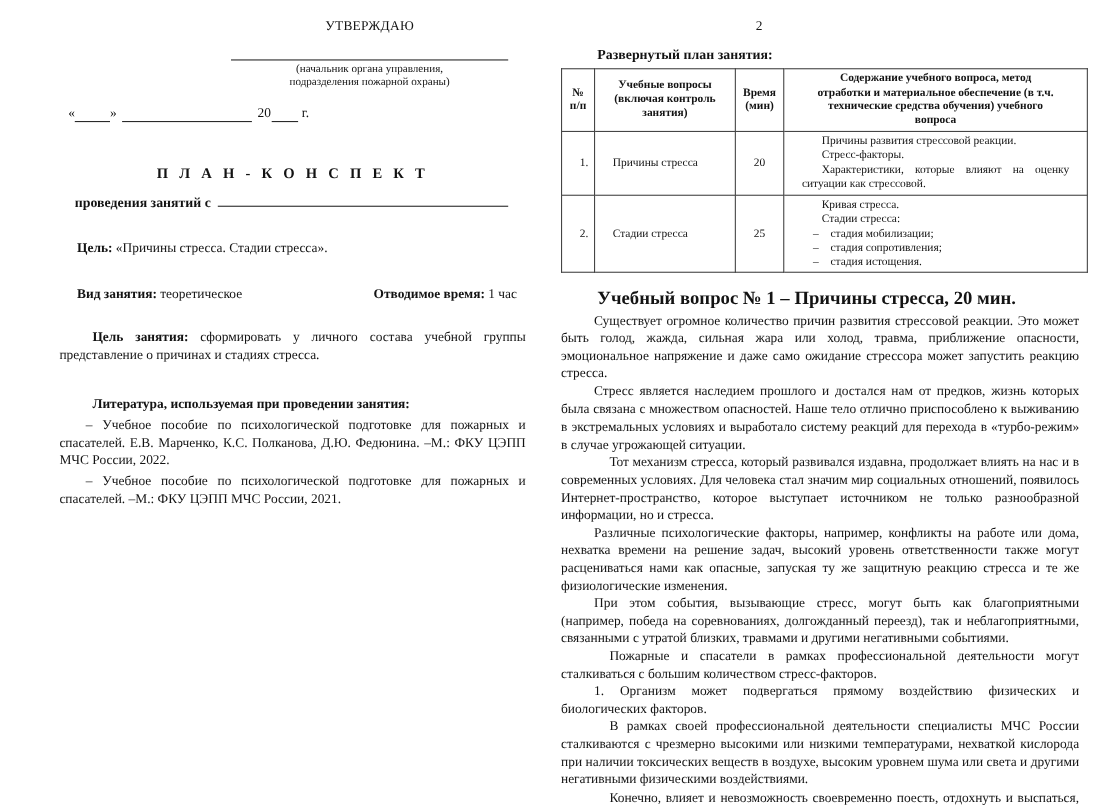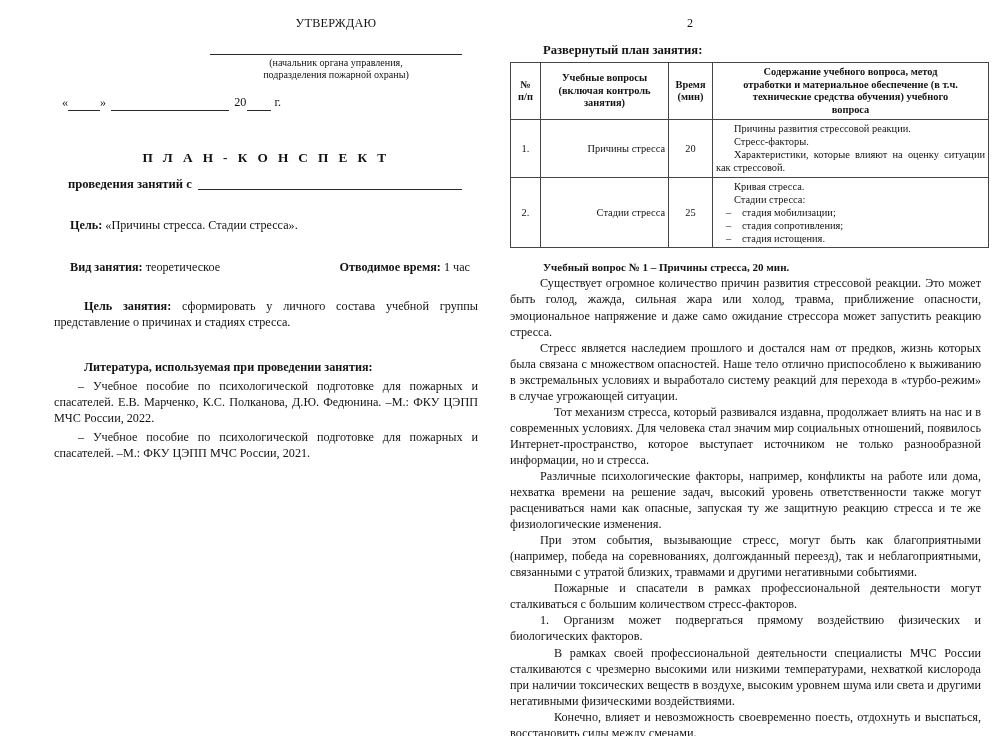--- a/index.html
+++ b/index.html
@@ -75,21 +75,21 @@
     font-weight: bold;
     font-size: 13.3px;
     letter-spacing: 3.4px;
     margin-top: 38px;
   }
   .doc-subtitle {
     font-weight: bold;
     font-size: 12.6px;
     margin-top: 9px;
     display: flex;
-    align-items: center;
+    align-items: flex-start;
     padding-left: 14px;
   }
   .subtitle-rule {
     flex: 1;
     border-bottom: 1.1px solid #2a2a2a;
     height: 12px;
     margin-left: 6px;
     margin-right: 16px;
   }
 
@@ -139,51 +139,51 @@
   }
 
   table.plan {
     border-collapse: collapse;
     width: 478px;
     margin-left: 5px;
     table-layout: fixed;
   }
   table.plan th, table.plan td {
     border: 1px solid #454545;
-    padding: 2px 3px;
+    padding: 2px 16px;
     vertical-align: middle;
     font-size: 10.4px;
   }
   table.plan th {
     text-align: center;
     font-weight: bold;
     line-height: 1.20;
     padding: 3px 2px;
   }
   col.c-num   { width: 30px; }
   col.c-q     { width: 128px; }
   col.c-time  { width: 44px; }
   col.c-cont  { width: 276px; }
 
   td.num   { text-align: center; font-size: 11px; }
-  td.qst   { text-align: right; font-size: 11px; }
+  td.qst   { text-align: left; font-size: 11px; }
   td.time  { text-align: center; font-size: 11px; }
   td.cont  { text-align: justify; font-size: 11px; line-height: 1.26; vertical-align: top; padding: 1px 4px 2px 4px; }
   td.cont .ln { text-indent: 18px; }
   td.cont .ln.just { text-align: justify; }
   td.cont .dash { text-indent: 0; padding-left: 26px; position: relative; }
   td.cont .dash::before {
     content: "\2013";
     position: absolute;
     left: 10px;
   }
 
   .q-head {
     font-weight: bold;
-    font-size: 11px;
+    font-size: 17px;
     margin-top: 12px;
     margin-bottom: 1px;
     padding-left: 38px;
   }
   .rp {
     text-align: justify;
     text-indent: 30px;
     line-height: 1.315;
     font-size: 12.2px;
     padding-left: 5px;

